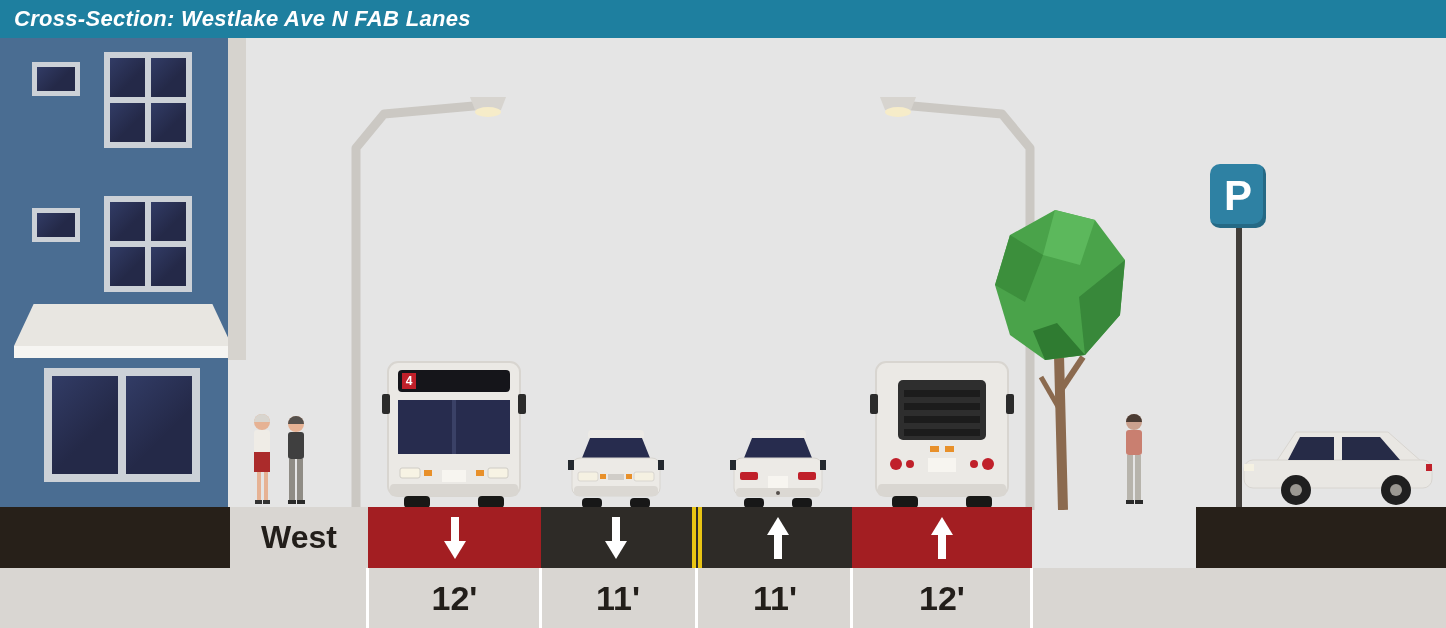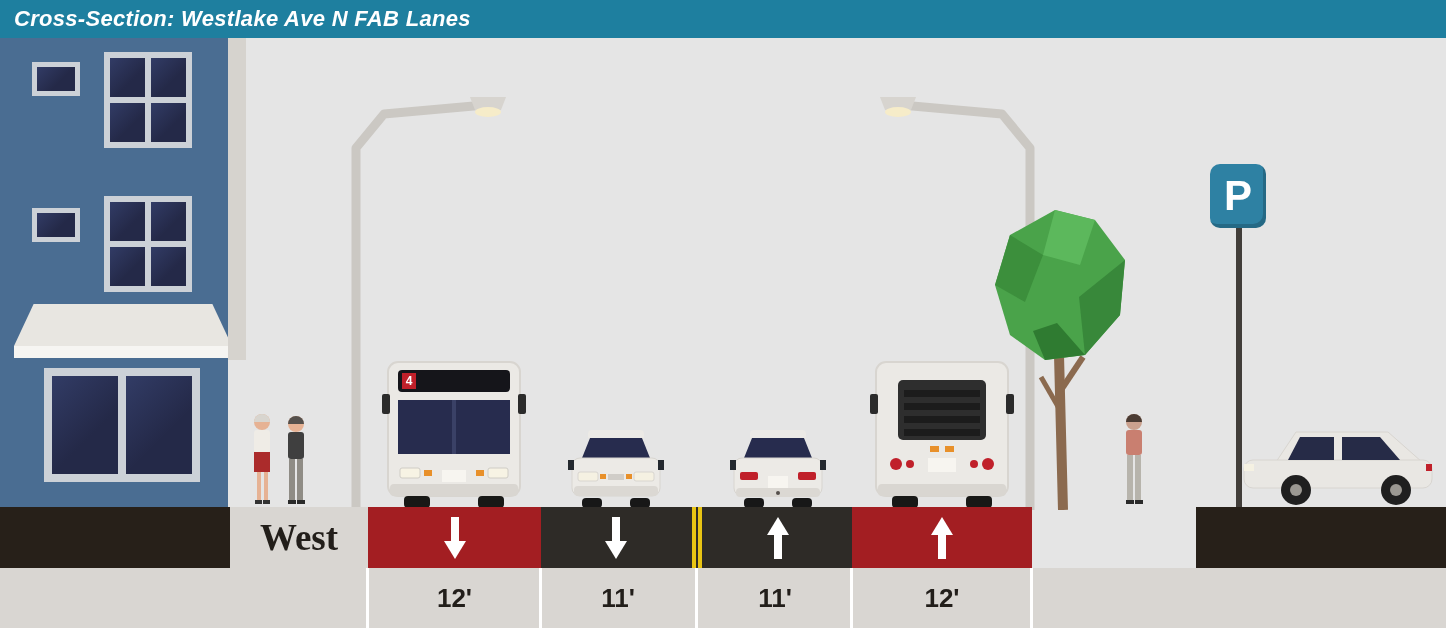--- a/index.html
+++ b/index.html
@@ -17,27 +17,27 @@
   .sidewalk-w   { left:230px; width:138px; background:#d9d6d2; }
   .lane1 { left:368px;  width:173px; background:#a31e22; }
   .lane2 { left:541px;  width:149px; background:#2e2b27; }
   .cline { left:690px;  width:14px;  background:#2e2b27; }
   .cline .y { position:absolute; top:0; width:4px; height:61px; background:#e8c414; }
   .cline .y1 { left:2px; } .cline .y2 { left:8px; }
   .lane3 { left:704px;  width:148px; background:#2e2b27; }
   .lane4 { left:852px;  width:180px; background:#a31e22; }
   .sidewalk-e   { left:1032px; width:164px; background:#d9d6d2; }
   .road-right   { left:1196px; width:250px; background:#272019; }
-  .side-label { font-size:37px; font-weight:bold; color:#221e1a;font-family:Liberation Serif, serif; }
+  .side-label { font-size:32px; font-weight:bold; color:#221e1a; }
   .arrow { width:26px; height:42px; }
 
   
   .bottom-band { position:absolute; left:0; top:568px; width:1446px; height:60px; background:#d9d6d2; }
   .measure { position:absolute; top:568px; height:60px; display:flex; align-items:center; justify-content:center;
-             font-size:26px; font-weight:bold; color:#221e1a; }
+             font-size:34px; font-weight:bold; color:#221e1a; }
   .m1 { left:368px; width:173px; } .m2 { left:541px; width:154px; }
   .m3 { left:698px; width:154px; } .m4 { left:852px; width:180px; }
   .sep { position:absolute; top:568px; width:3px; height:60px; background:#fff; }
   .s1 { left:366px; } .s2 { left:539px; } .s3 { left:695px; } .s4 { left:850px; } .s5 { left:1030px; }
 
   
   .building { position:absolute; left:0; top:38px; width:228px; height:469px; background:#4a6d92; }
   .building-side { position:absolute; left:228px; top:38px; width:18px; height:322px; background:#d6d3ce; }
   .win { position:absolute; background:#ccd1d7; padding:5px; }
   .win .pane { width:100%; height:100%; background:linear-gradient(135deg,#323c66 0%,#242948 60%); }

